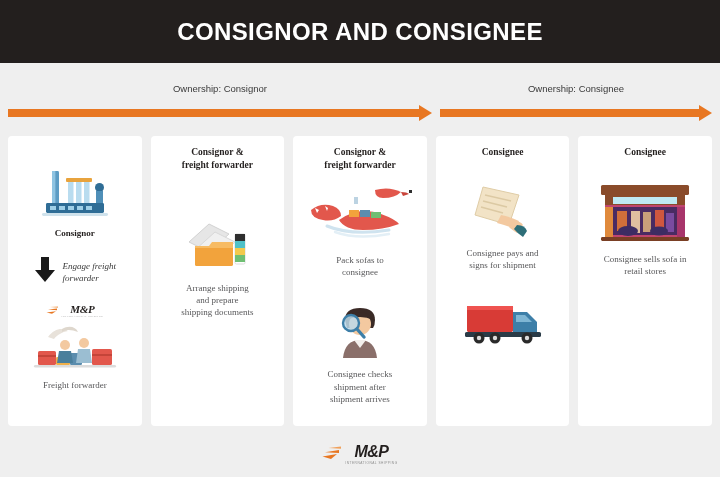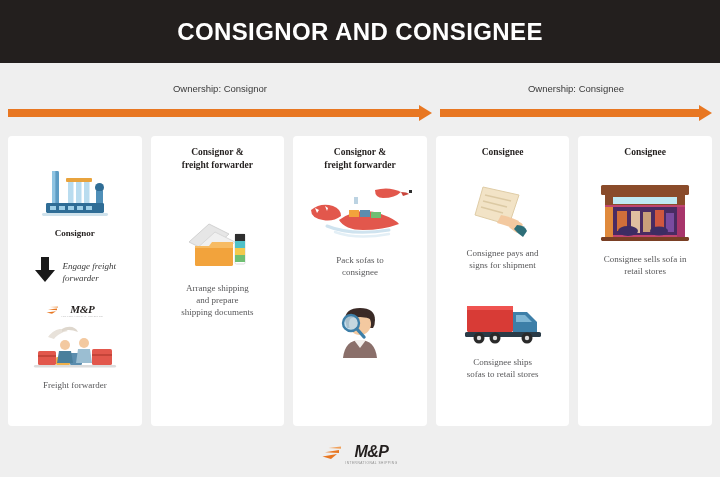--- a/index.html
+++ b/index.html
@@ -406,20 +406,23 @@
             <circle cx="33" cy="20" r="11" fill="#f3c9a0"></circle>
             <path d="M20 16 q5 -8 13 -8 q9 0 13 8 q-6 -3 -13 -3 q-8 0 -13 3 z" fill="#3a2a26"></path>
             <path d="M16 54 q2 -18 17 -18 q15 0 17 18 z" fill="#8a6f6a"></path>
             <path d="M27 36 l6 8 l6 -8 z" fill="#f2efec"></path>
             <circle cx="24" cy="19" r="8" fill="#bcd9ea" opacity="0.85"></circle>
             <circle cx="24" cy="19" r="8" fill="none" stroke="#3d7fa8" stroke-width="2.4"></circle>
             <path d="M30 25 l7 8" stroke="#3d7fa8" stroke-width="3.4" stroke-linecap="round"></path>
           </svg>
         </span>
         <div class="sp6"></div>
+        <div class="caption" style="white-space: pre-line;">Consignee checks
+shipment after
+shipment arrives</div>
       </div>
     </div>
 
     <div class="card">
       <div class="card-title">Consignee</div>
       <div class="sp22"></div>
 
       <div class="block">
         <span class="art">
           <svg width="84" height="56" viewBox="0 0 84 56">
@@ -450,22 +453,20 @@
             <rect x="6" y="34" width="76" height="5" rx="1.6" fill="#2a3b47"></rect>
             <circle cx="20" cy="40" r="5.5" fill="#2a2a2a"></circle>
             <circle cx="20" cy="40" r="2.2" fill="#dcdcdc"></circle>
             <circle cx="36" cy="40" r="5.5" fill="#2a2a2a"></circle>
             <circle cx="36" cy="40" r="2.2" fill="#dcdcdc"></circle>
             <circle cx="68" cy="40" r="5.5" fill="#2a2a2a"></circle>
             <circle cx="68" cy="40" r="2.2" fill="#dcdcdc"></circle>
           </svg>
         </span>
         <div class="sp6"></div>
-        <div class="caption" style="white-space: pre-line;">Consignee ships
-sofas to retail stores</div>
       </div>
     </div>
 
     <div class="card">
       <div class="card-title">Consignee</div>
       <div class="sp22"></div>
 
       <div class="block">
         <span class="art">
           <svg width="96" height="62" viewBox="0 0 96 62">

